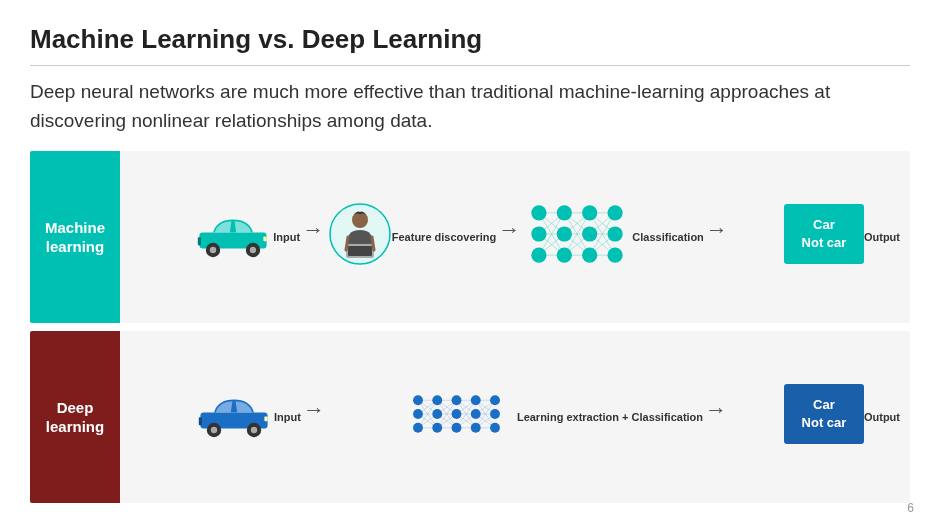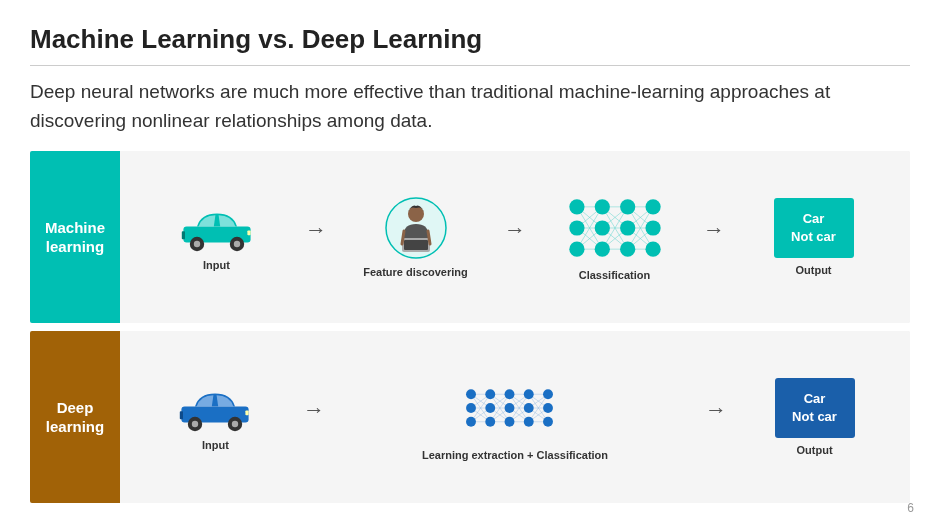--- a/index.html
+++ b/index.html
@@ -58,33 +58,33 @@
       align-items: center;
       justify-content: center;
       font-size: 15px;
       font-weight: 700;
       color: #ffffff;
       text-align: center;
       padding: 10px 6px;
       line-height: 1.3;
     }
     .row-label.teal { background: #00bfb3; }
-    .row-label.blue { background: #a16207; }
+    .row-label.blue { background: #7f1d1d; }
 
     .row-content {
       display: flex;
       flex-direction: row;
       align-items: center;
       flex: 1;
       padding: 6px 10px;
       background: #f5f5f5;
     }
     .diagram-step {
       display: flex;
-      flex-direction: column;
+      flex-direction: row;
       align-items: center;
       justify-content: flex-end;
       flex: 1;
     }
     .step-visual {
       display: flex;
       align-items: center;
       justify-content: center;
       margin-bottom: 6px;
     }

